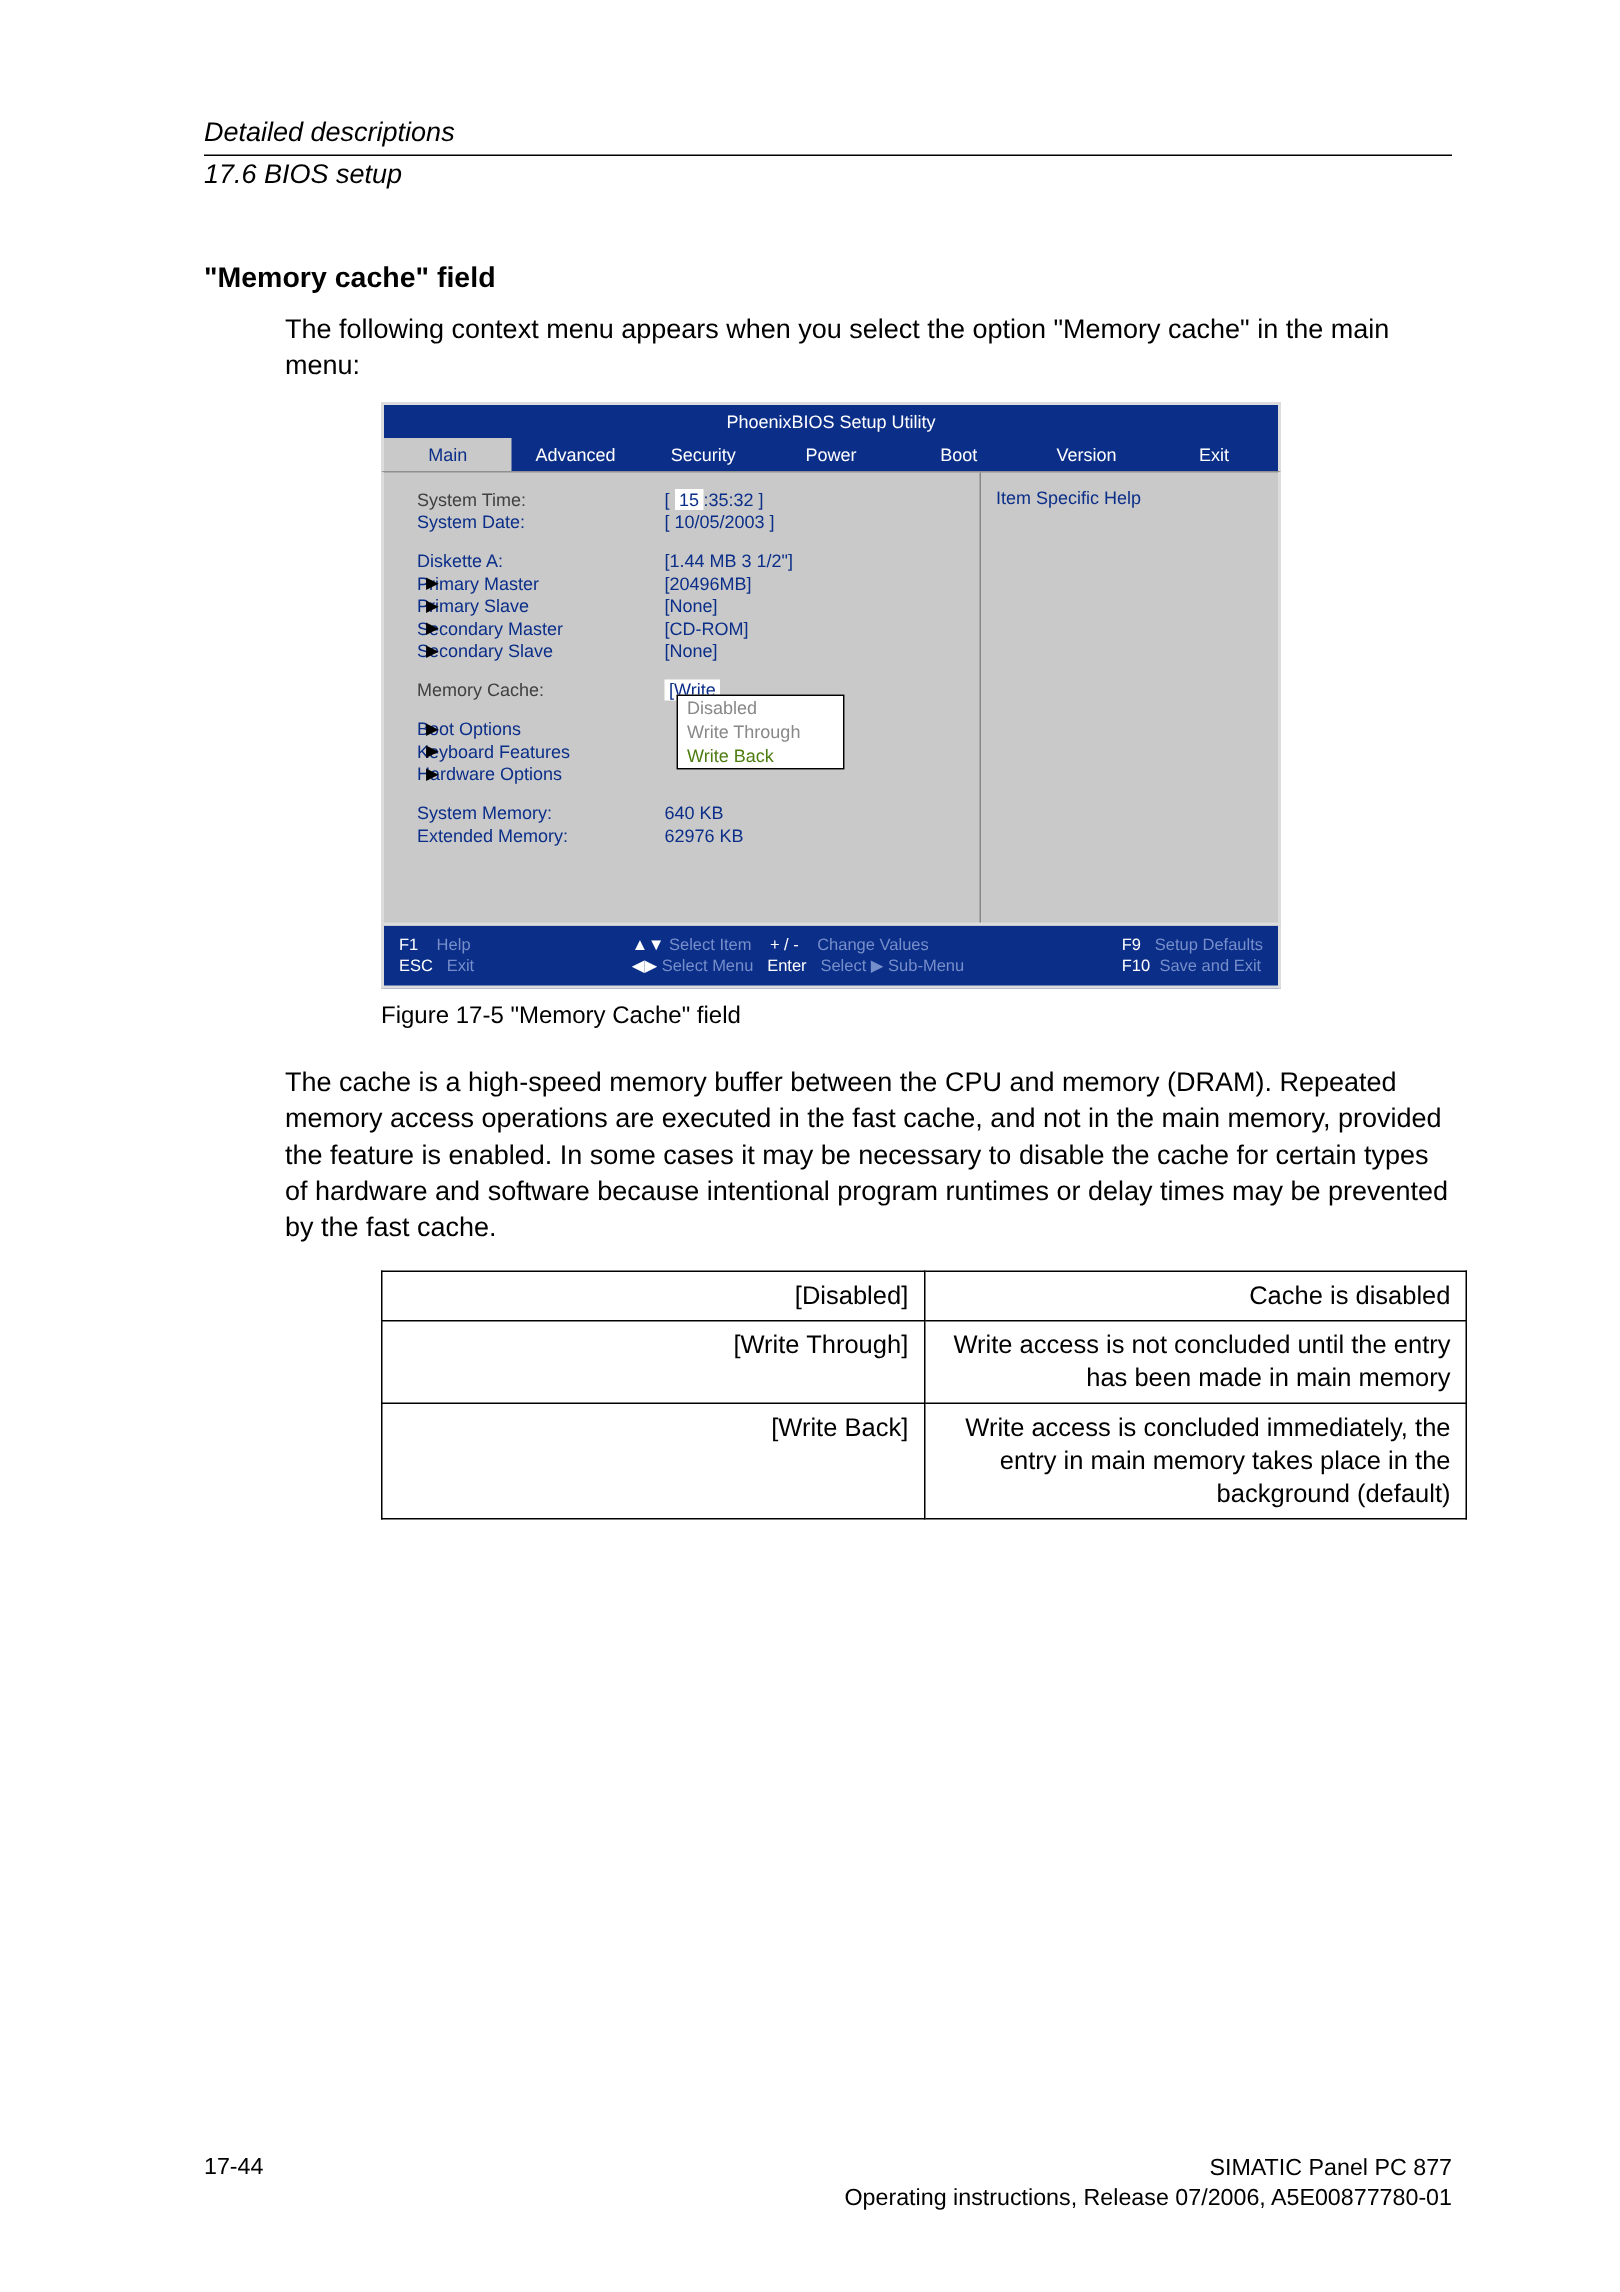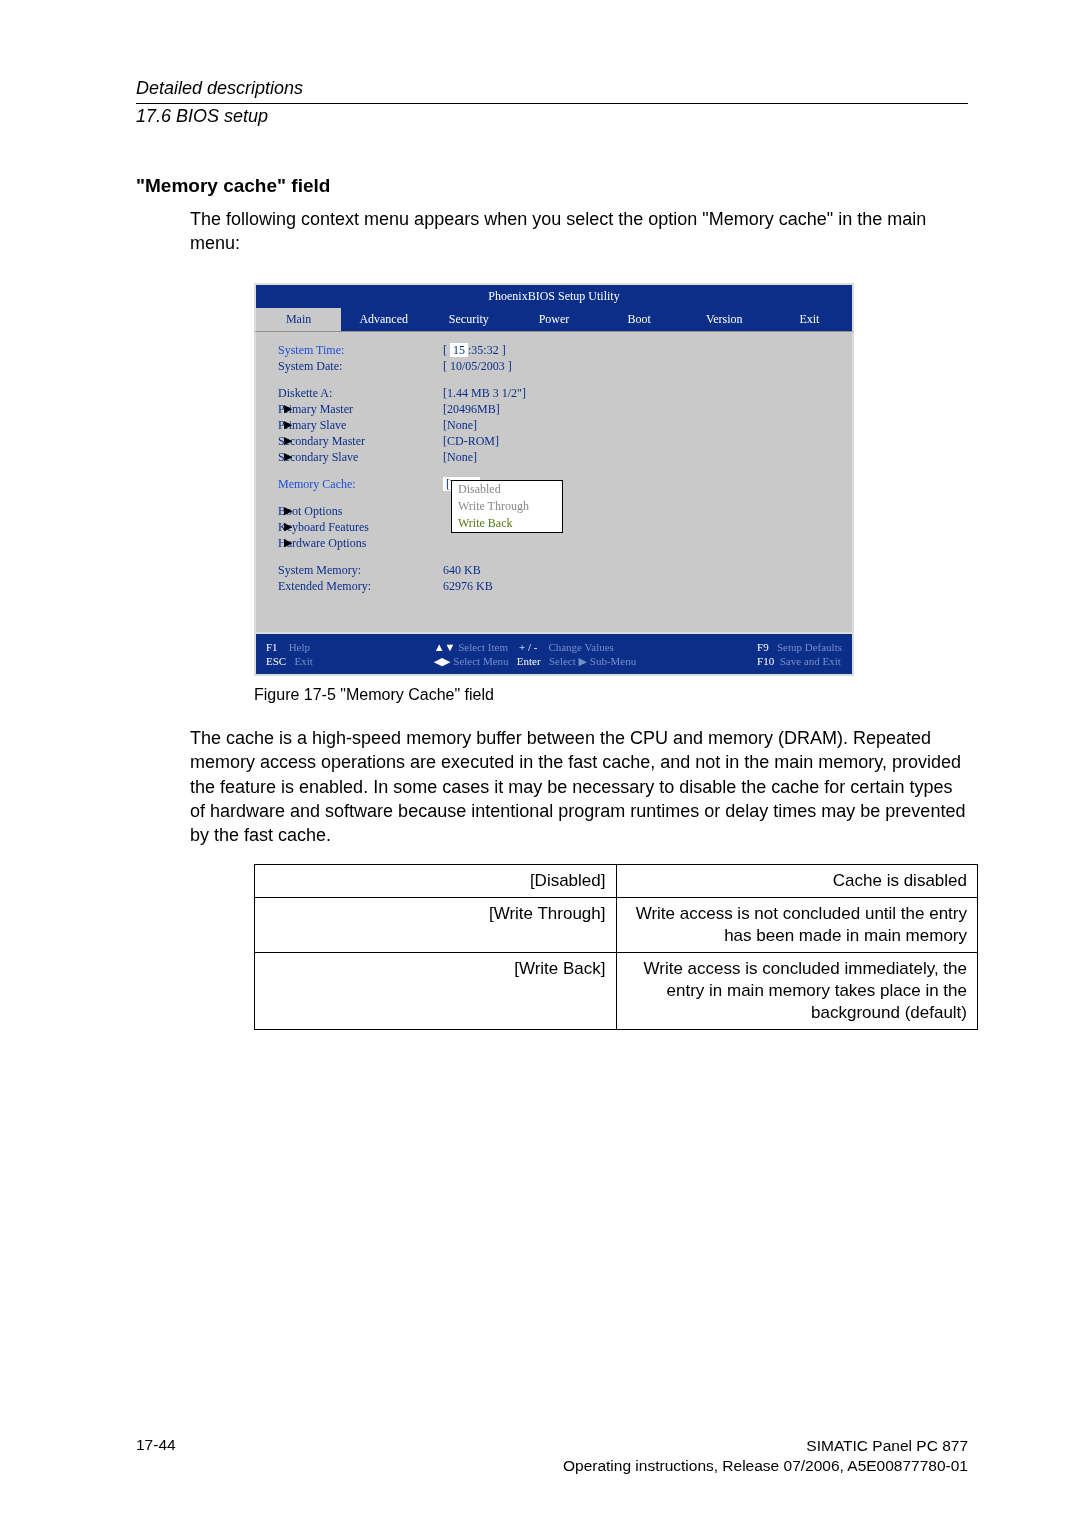--- a/index.html
+++ b/index.html
@@ -42,23 +42,22 @@
 
   .body-para {
     font-size: 18px;
     line-height: 1.35;
     margin-top: 10px;
     margin-left: 54px;
   }
 
   
   .bios-wrap {
-    margin-top: 27px;
+    margin-top: 12px;
     margin-left: 118px;
-    font-family: Liberation Serif, serif;
   }
   .bios {
     width: 600px;
     font-size: 13px;
   }
   .bios-title {
     background: #0b2e88;
     color: #fff;
     text-align: center;
     font-size: 12px;
@@ -104,21 +103,21 @@
     color: #0b2e88;
     font-size: 12px;
   }
   .bios-row {
     display: flex;
     margin: 1px 0;
     font-size: 12px;
   }
   .bios-row .lbl { width: 165px; }
   .bios-row .val { color: #0b2e88; }
-  .bios-row.white .lbl { color: #1d4ed8; }
+  .bios-row.white .lbl { color: #404040; }
   .triangle {
     position: absolute;
     left: 6px;
     color: #000;
     font-size: 11px;
   }
   .bios-sel {
     background: #fff;
     color: #0b2e88;
     padding: 0 3px;
@@ -289,20 +288,23 @@
             <span class="lbl">Extended Memory:</span>
             <span class="val">62976 KB</span>
           </div>
 
           <div class="mc-menu">
             <div class="hl">Disabled</div>
             <div class="hl">Write Through</div>
             <div class="wb">Write Back</div>
           </div>
 
+        </div>
+        <div class="bios-right">
+          <div style="color:#0b2e88">Item Specific Help</div>
         </div>
       </div>
       <div class="bios-footer">
         <div class="left-col"><span class="k">F1</span>    <span>Help</span>
 <span class="k">ESC</span>   <span>Exit</span></div>
         <div class="mid-col"><span class="k">▲▼</span> <span>Select Item</span>    <span class="k">+ / -</span>    <span>Change Values</span>
 <span class="k">◀▶</span> <span>Select Menu</span>   <span class="k">Enter</span>   <span>Select ▶ Sub-Menu</span></div>
         <div class="right-col"><span class="k">F9</span>   <span>Setup Defaults</span>
 <span class="k">F10</span>  <span>Save and Exit</span></div>
       </div>

